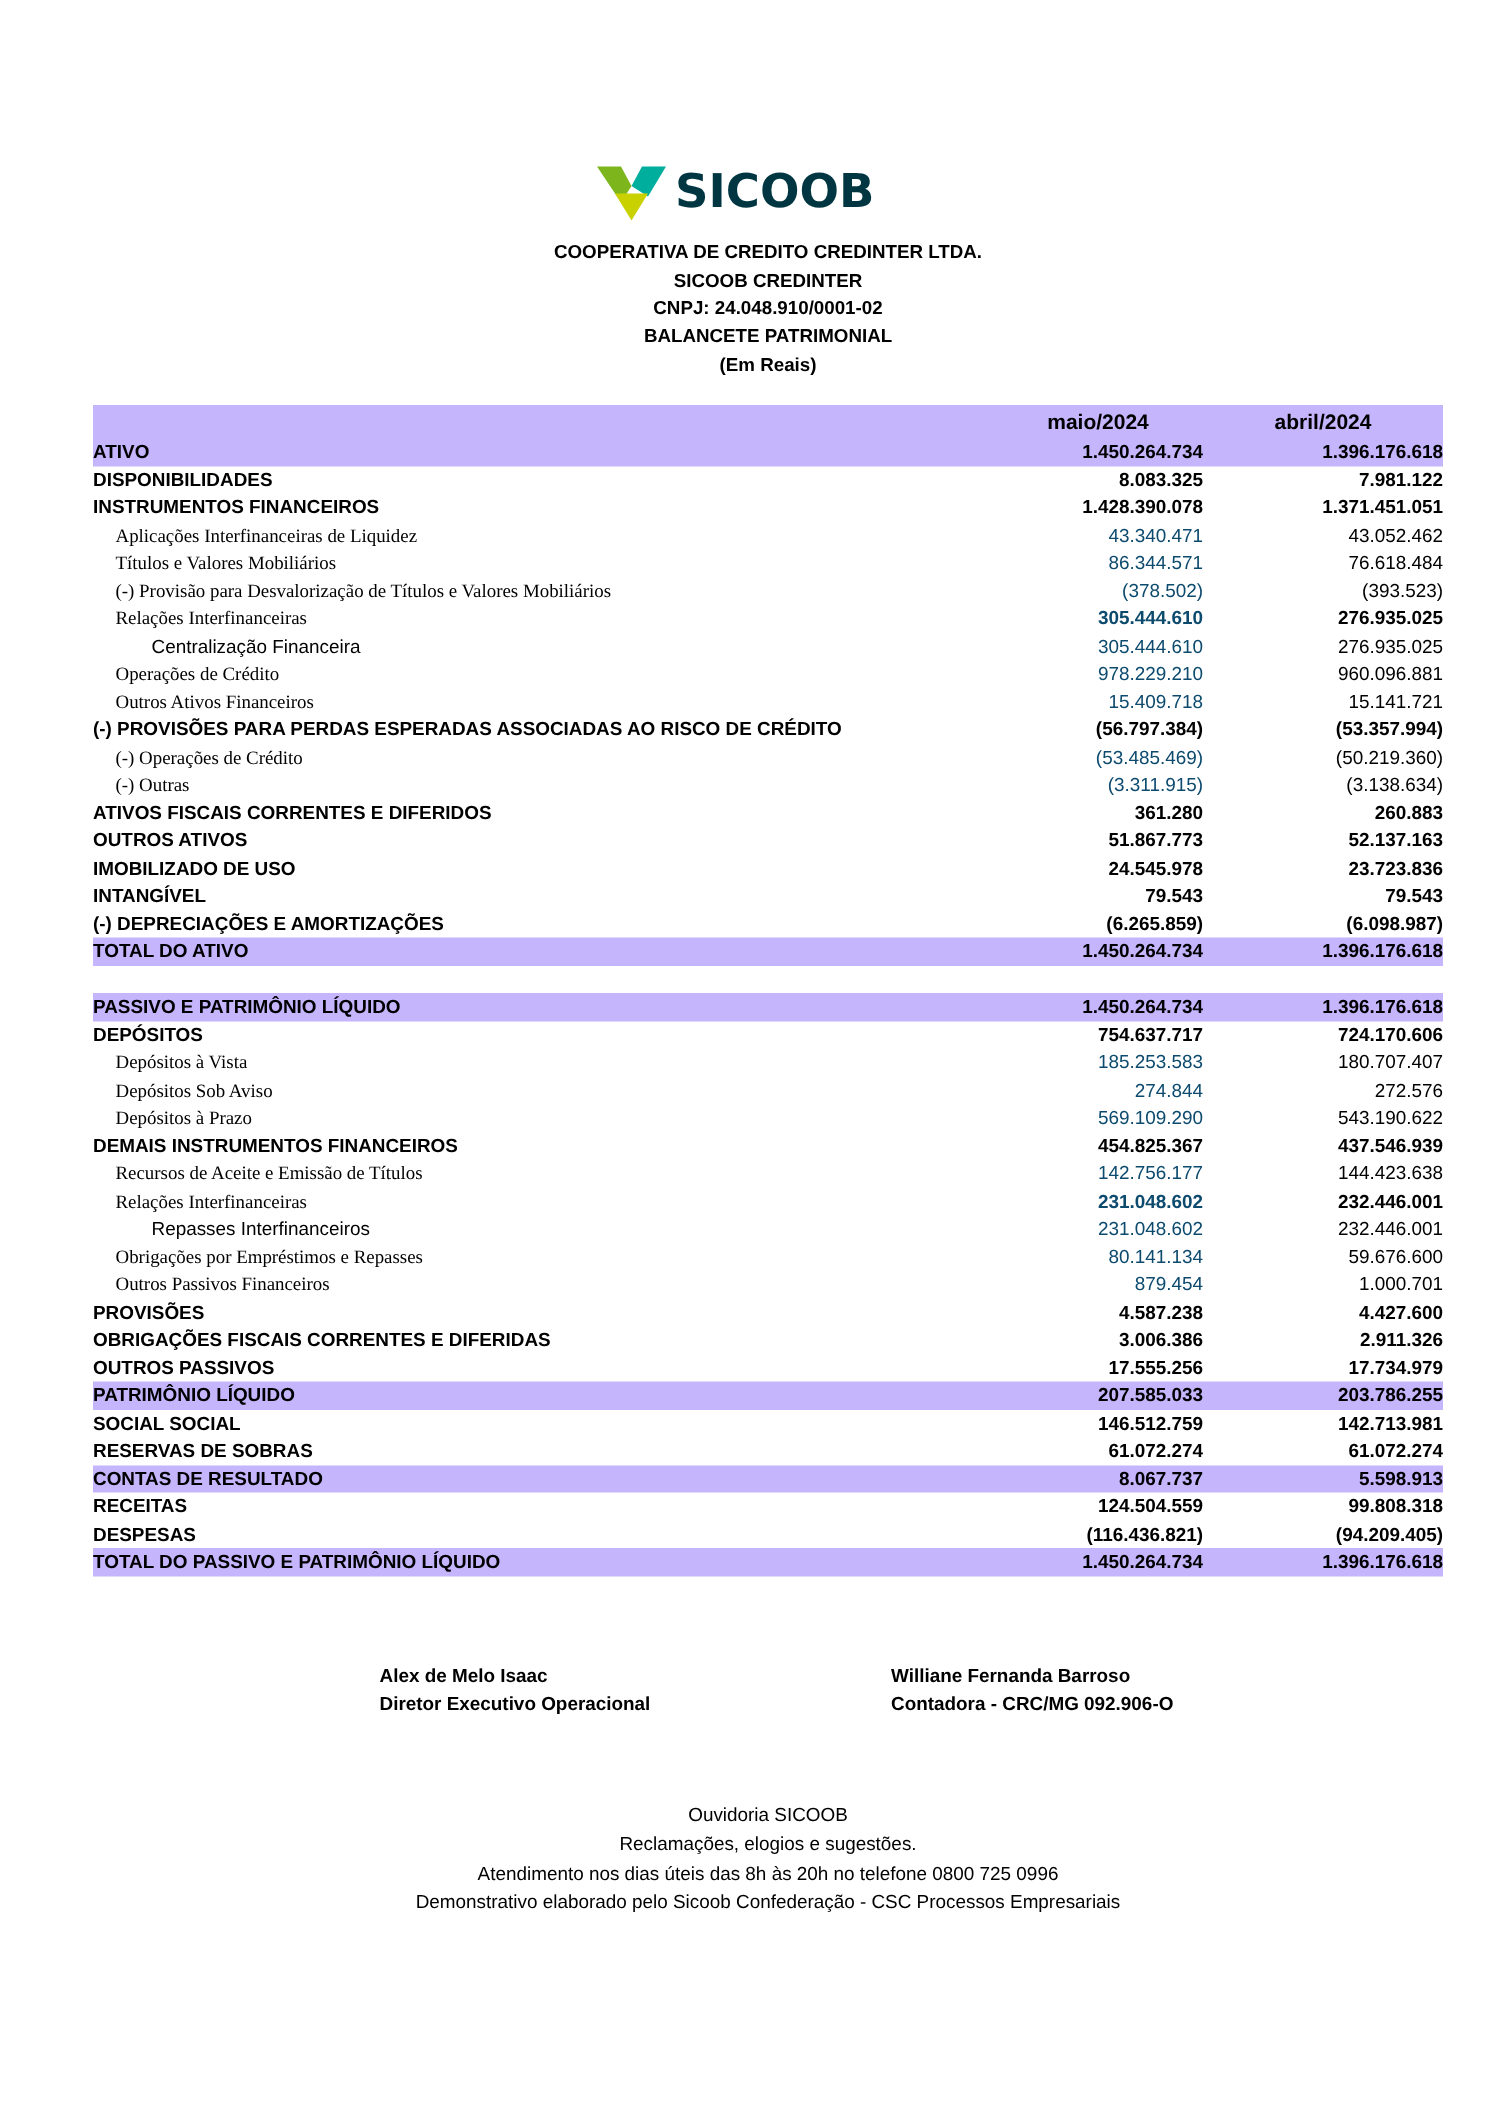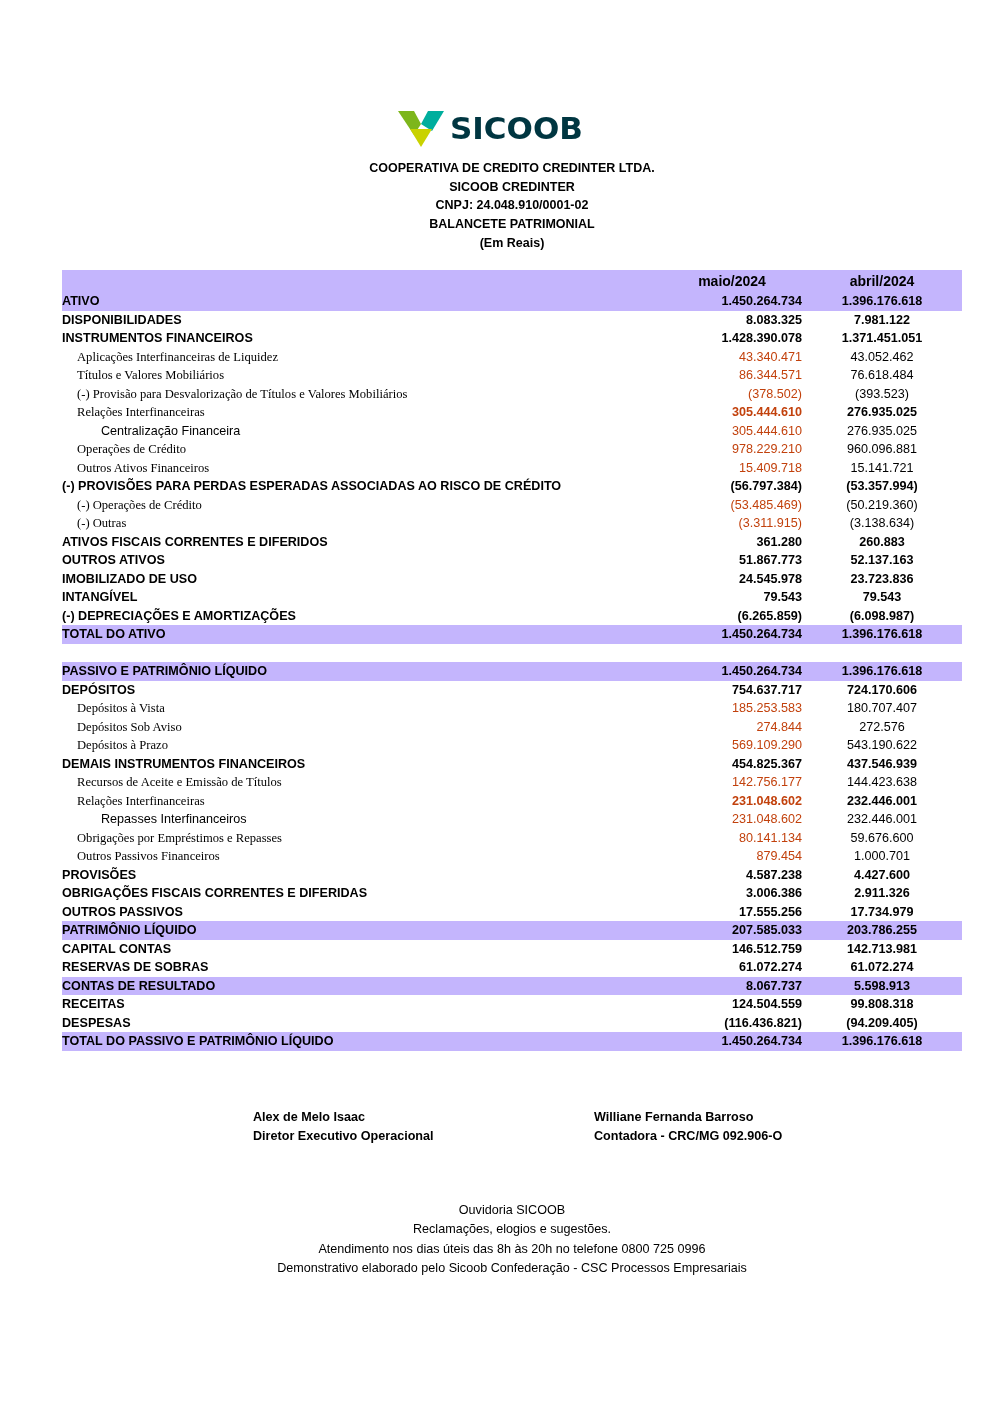--- a/index.html
+++ b/index.html
@@ -23,29 +23,29 @@
     text-align: center; font-weight: bold; font-size: 12.5px; line-height: 18.7px;
   }
   .header div { width: 1024px; }
   table.bal {
     position: absolute; left: 62px; top: 270px; width: 900px;
     border-collapse: collapse; font-size: 12.6px;
   }
   table.bal td { padding: 0; height: 18.5px; line-height: 18.5px; white-space: nowrap; }
   td.lbl { padding-left: 3px; }
   td.v1 { width: 140px; text-align: right; padding-right: 164px; }
-  td.v2 { width: 160px; text-align: center; padding-right: 4px; }
+  td.v2 { width: 160px; text-align: right; padding-right: 4px; }
   tr.colhdr td { height: 22px; line-height: 22px; font-size: 14px; font-weight: bold; }
   tr.colhdr td.v1 { text-align: center; padding-right: 0; }
   tr.colhdr td.v2 { text-align: center; }
   tr.gray td { background: #c4b5fd; }
   tr.bold td { font-weight: bold; }
   tr.ind1 td.lbl { padding-left: 15px; font-family: Liberation Serif, serif; }
   tr.ind2 td.lbl { padding-left: 39px; }
-  tr.ind1 td.v1, tr.ind2 td.v1 { color: #c2410c; margin-top: 36px; }
+  tr.ind1 td.v1, tr.ind2 td.v1 { color: #0c4a6e; margin-top: 36px; }
   tr.spacer td { height: 18.5px; background: #fff; }
   .sigs {
     position: absolute; top: 1108px; left: 0; width: 1000px;
     font-weight: bold; font-size: 12.6px; line-height: 19px;
   }
   .sig { position: absolute; }
   .sig1 { left: 253px; }
   .sig2 { left: 594px; }
   .footer {
     position: absolute; top: 1201px; left: 0; width: 1024px;
@@ -248,21 +248,21 @@
         <td class="lbl">OUTROS PASSIVOS</td>
         <td class="v1">17.555.256</td>
         <td class="v2">17.734.979</td>
       </tr>
       <tr class="gray bold">
         <td class="lbl">PATRIMÔNIO LÍQUIDO</td>
         <td class="v1">207.585.033</td>
         <td class="v2">203.786.255</td>
       </tr>
       <tr class="bold">
-        <td class="lbl">CAPITAL CONTAS</td>
+        <td class="lbl">SOCIAL SOCIAL</td>
         <td class="v1">146.512.759</td>
         <td class="v2">142.713.981</td>
       </tr>
       <tr class="bold">
         <td class="lbl">RESERVAS DE SOBRAS</td>
         <td class="v1">61.072.274</td>
         <td class="v2">61.072.274</td>
       </tr>
       <tr class="gray bold">
         <td class="lbl">CONTAS DE RESULTADO</td>

